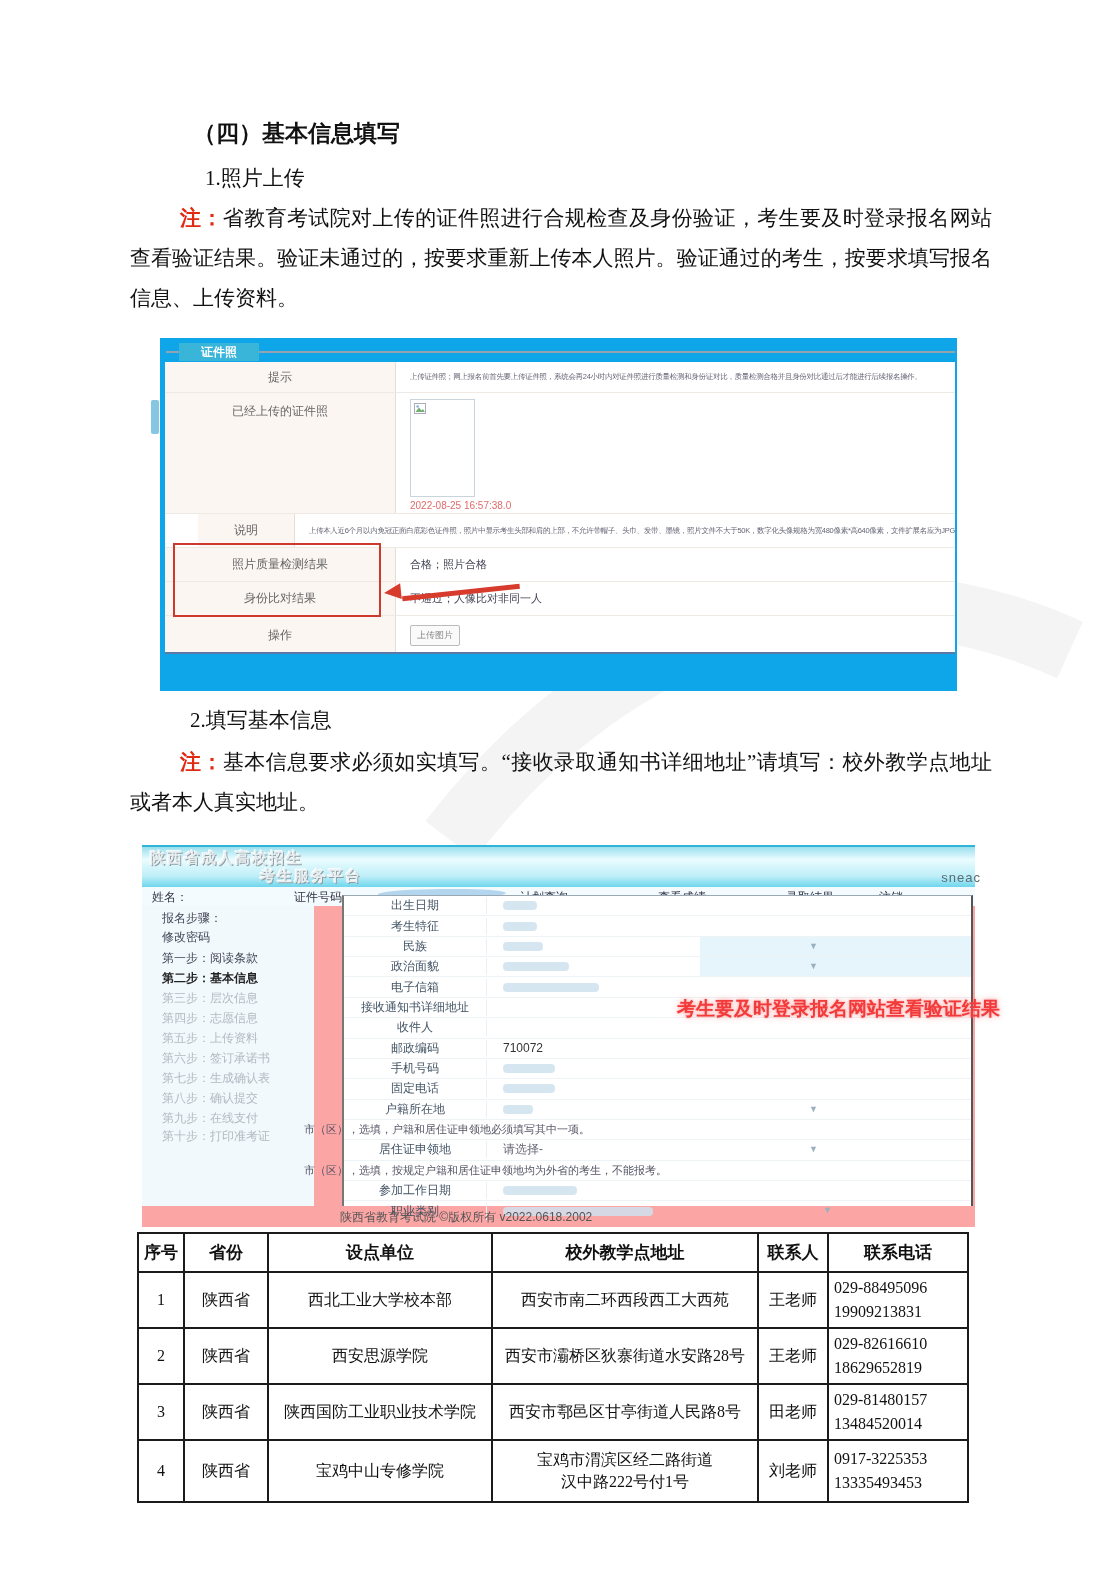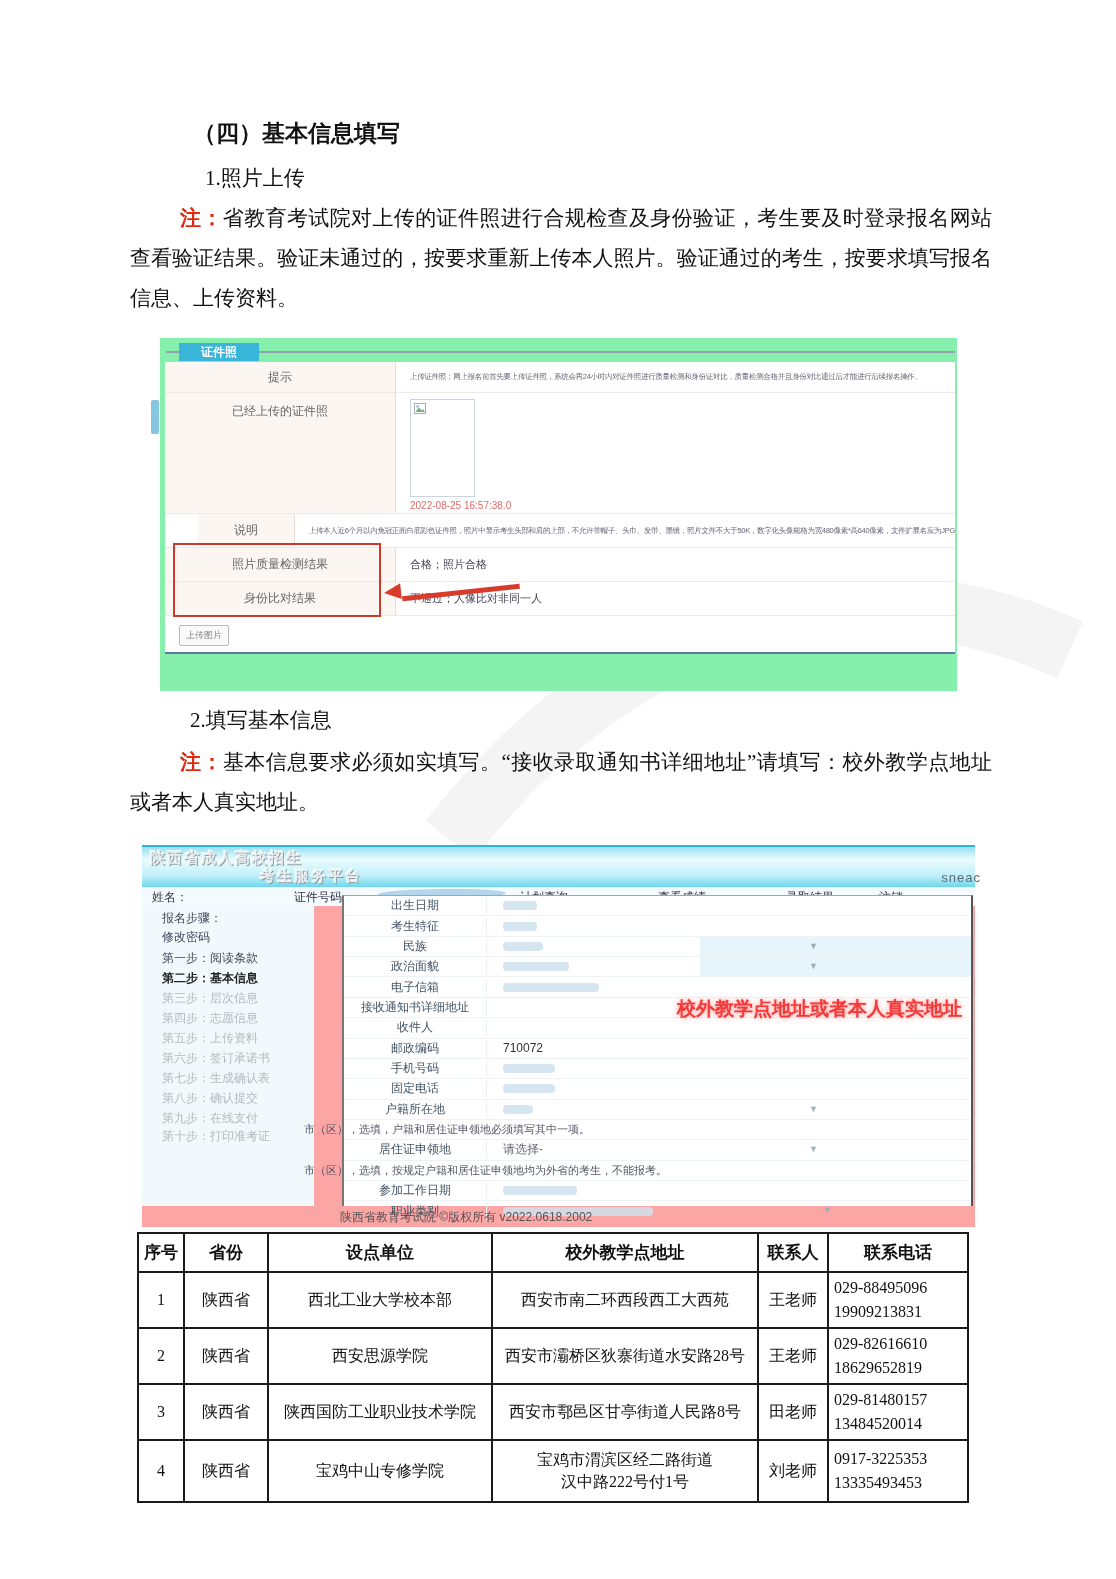--- a/index.html
+++ b/index.html
@@ -7,21 +7,21 @@
         font-family:"Liberation Serif","DejaVu Serif",serif;color:#111;}
   .abs{position:absolute;}
   
   .h-main{font-family:"Liberation Sans","DejaVu Sans",sans-serif;font-weight:bold;font-size:23px;}
   .h-sub{font-size:21px;}
   .para{font-size:21px;line-height:40px;text-align:justify;text-indent:50px;}
   .red-label{color:#e02a12;font-weight:bold;}
   
   .wm{pointer-events:none;}
   
-  .shot1{left:160px;top:338px;width:797px;height:353px;background:#86efac;font-family:"Liberation Sans","DejaVu Sans",sans-serif;}
+  .shot1{left:160px;top:338px;width:797px;height:353px;background:#0ea5e9;font-family:"Liberation Sans","DejaVu Sans",sans-serif;}
   .s1-topline{left:6px;right:2px;top:13px;height:2px;background:#95a3b1;}
   .s1-titletab{left:19px;top:5px;width:80px;height:18px;background:#3ab5da;color:#fff;font-size:12px;font-weight:bold;
                text-align:center;line-height:18px;z-index:2;}
   .s1-sidetab{left:-9px;top:62px;width:8px;height:34px;background:#85c6e2;border-radius:2px;}
   .s1-rows{left:5px;top:24px;right:2px;background:#fff;}
   .s1row{position:relative;display:flex;border-bottom:1px solid #efe9e4;background:#fff;}
   .s1label{width:230px;background:#fcf6f2;border-right:1px solid #e8ded8;display:flex;align-items:center;
            justify-content:center;color:#666;font-size:12px;text-align:center;}
   .s1val{flex:1;padding-left:14px;display:flex;align-items:center;color:#445;font-size:11px;}
   .s1-tiny{font-size:7.5px;color:#667;white-space:nowrap;overflow:hidden;letter-spacing:-0.3px;}
@@ -122,20 +122,21 @@
       </div>
       <div class="s1row" style="height:33px;">
         <div class="s1label">照片质量检测结果</div>
         <div class="s1val">合格；照片合格</div>
       </div>
       <div class="s1row" style="height:33px;">
         <div class="s1label">身份比对结果</div>
         <div class="s1val">不通过；人像比对非同一人</div>
       </div>
       <div class="s1row" style="height:38px;border-bottom:none;">
+        <div class="s1label">操作</div>
         <div class="s1val">
             <span class="upload-btn">上传图片</span>
           </div>
       </div>
     </div>
 
     <div class="abs redbox"></div>
     <div class="abs arrow-head"></div>
     <div class="abs arrow-line"></div>
     <div class="abs s1-bottomline"></div>
@@ -209,21 +210,21 @@
       </div>
       <div class="f2row">
         <div class="f2label">电子信箱</div>
         <div class="f2val">
             <span class="blur" style="width:96px;"></span>
           </div>
       </div>
       <div class="f2row">
         <div class="f2label">接收通知书详细地址</div>
         <div class="f2val">
-            <span class="annot-red">校外教学点地址或者本人真实地址</span>
+            <span class="annot-red">考生要及时登录报名网站查看验证结果</span>
           </div>
       </div>
       <div class="f2row">
         <div class="f2label">收件人</div>
         <div class="f2val"></div>
       </div>
       <div class="f2row">
         <div class="f2label">邮政编码</div>
         <div class="f2val">710072</div>
       </div>

